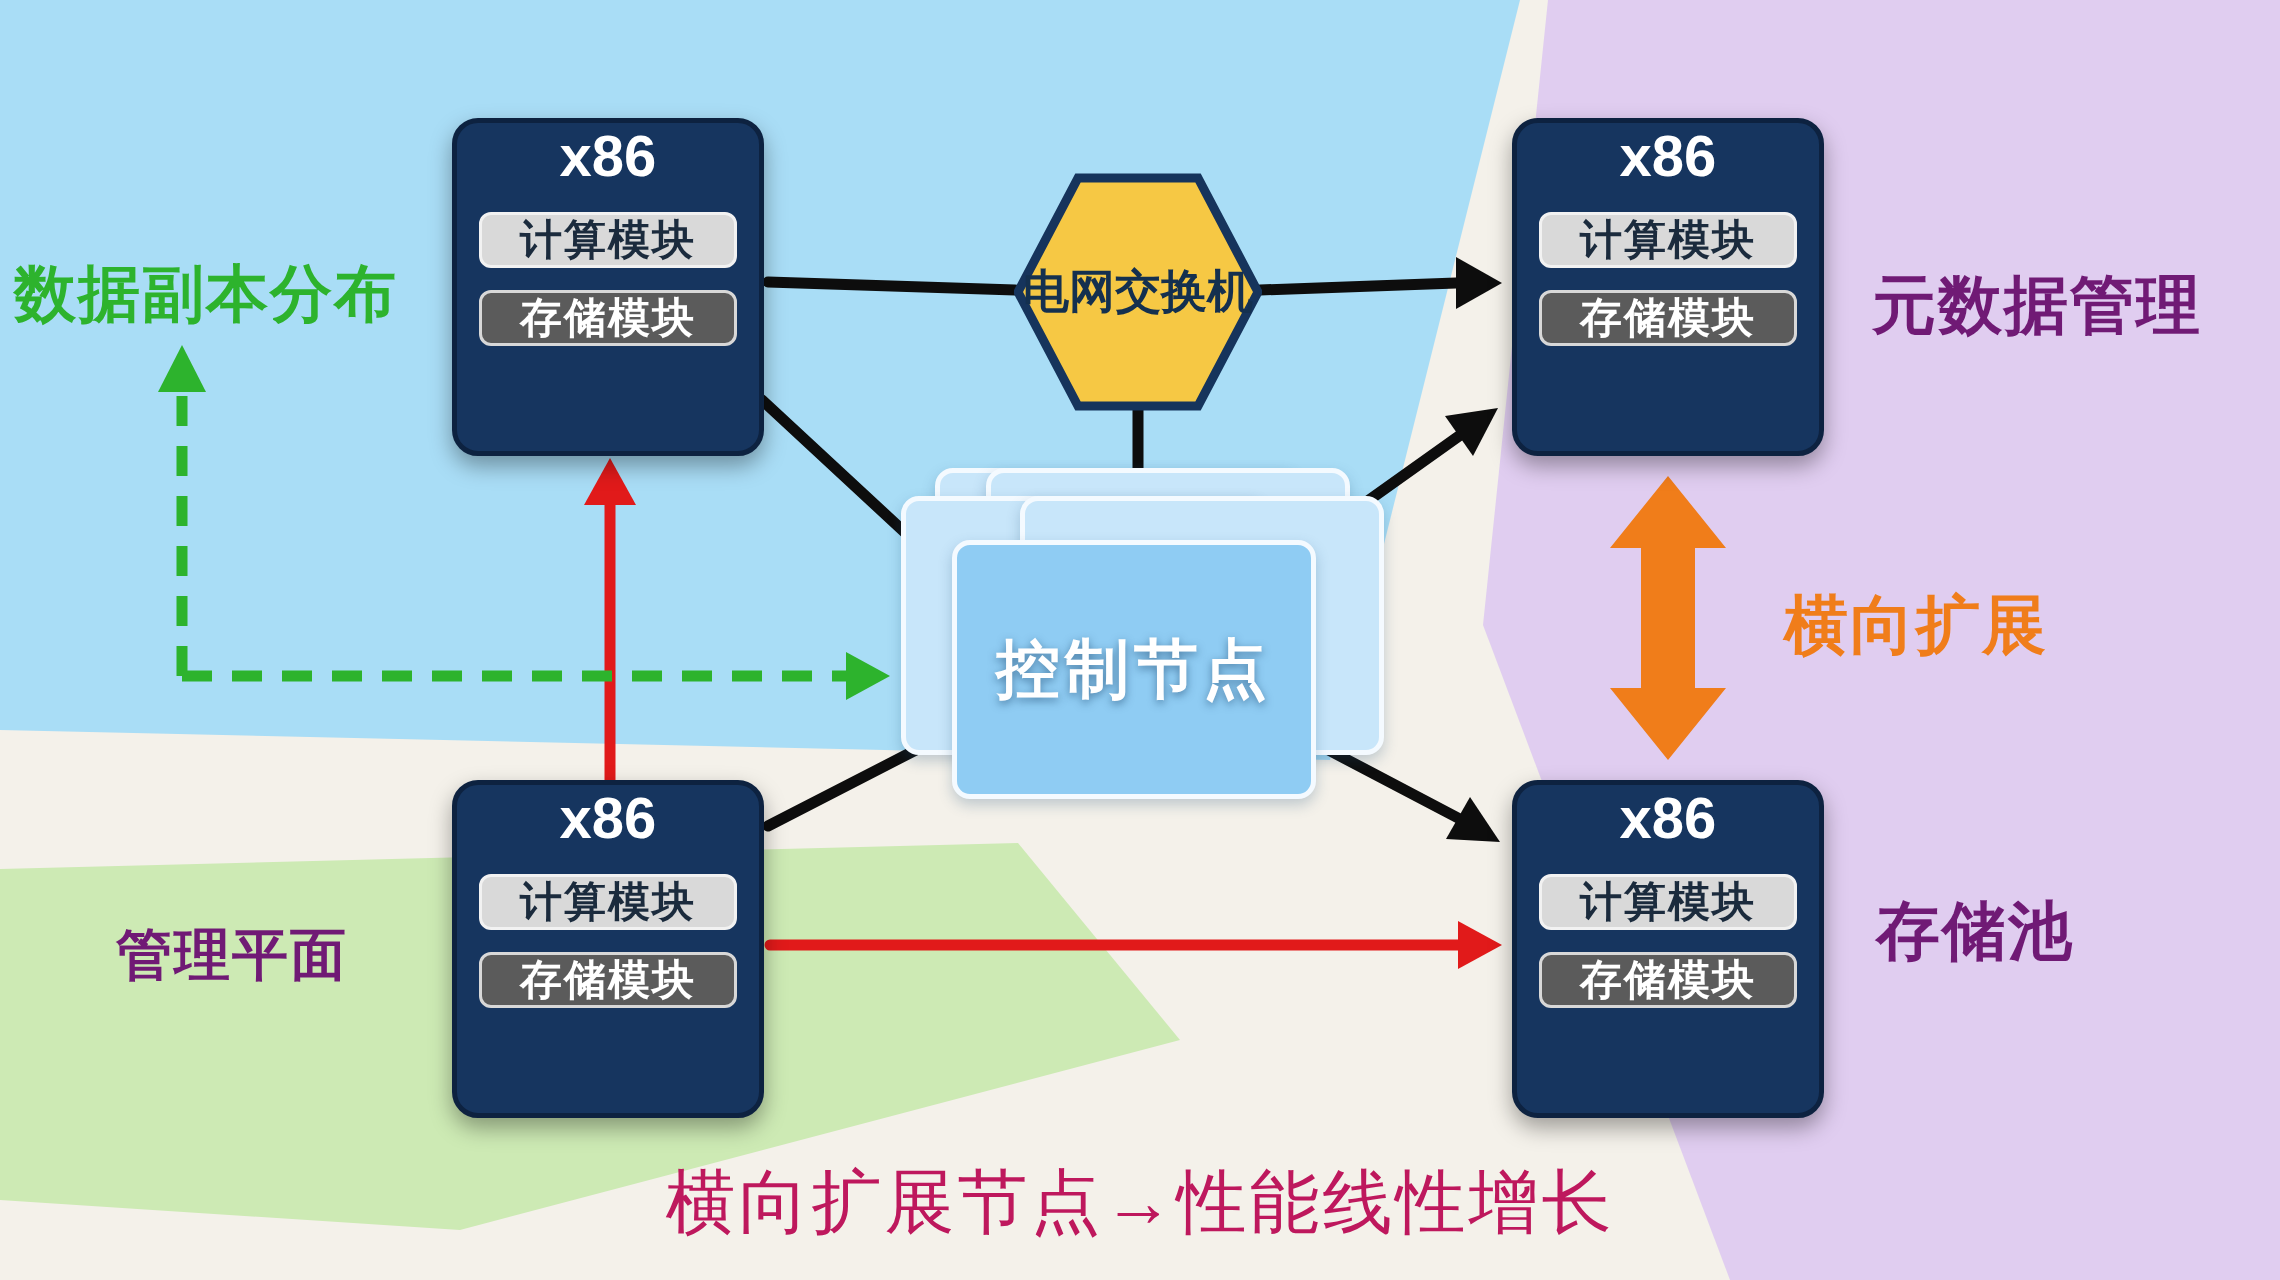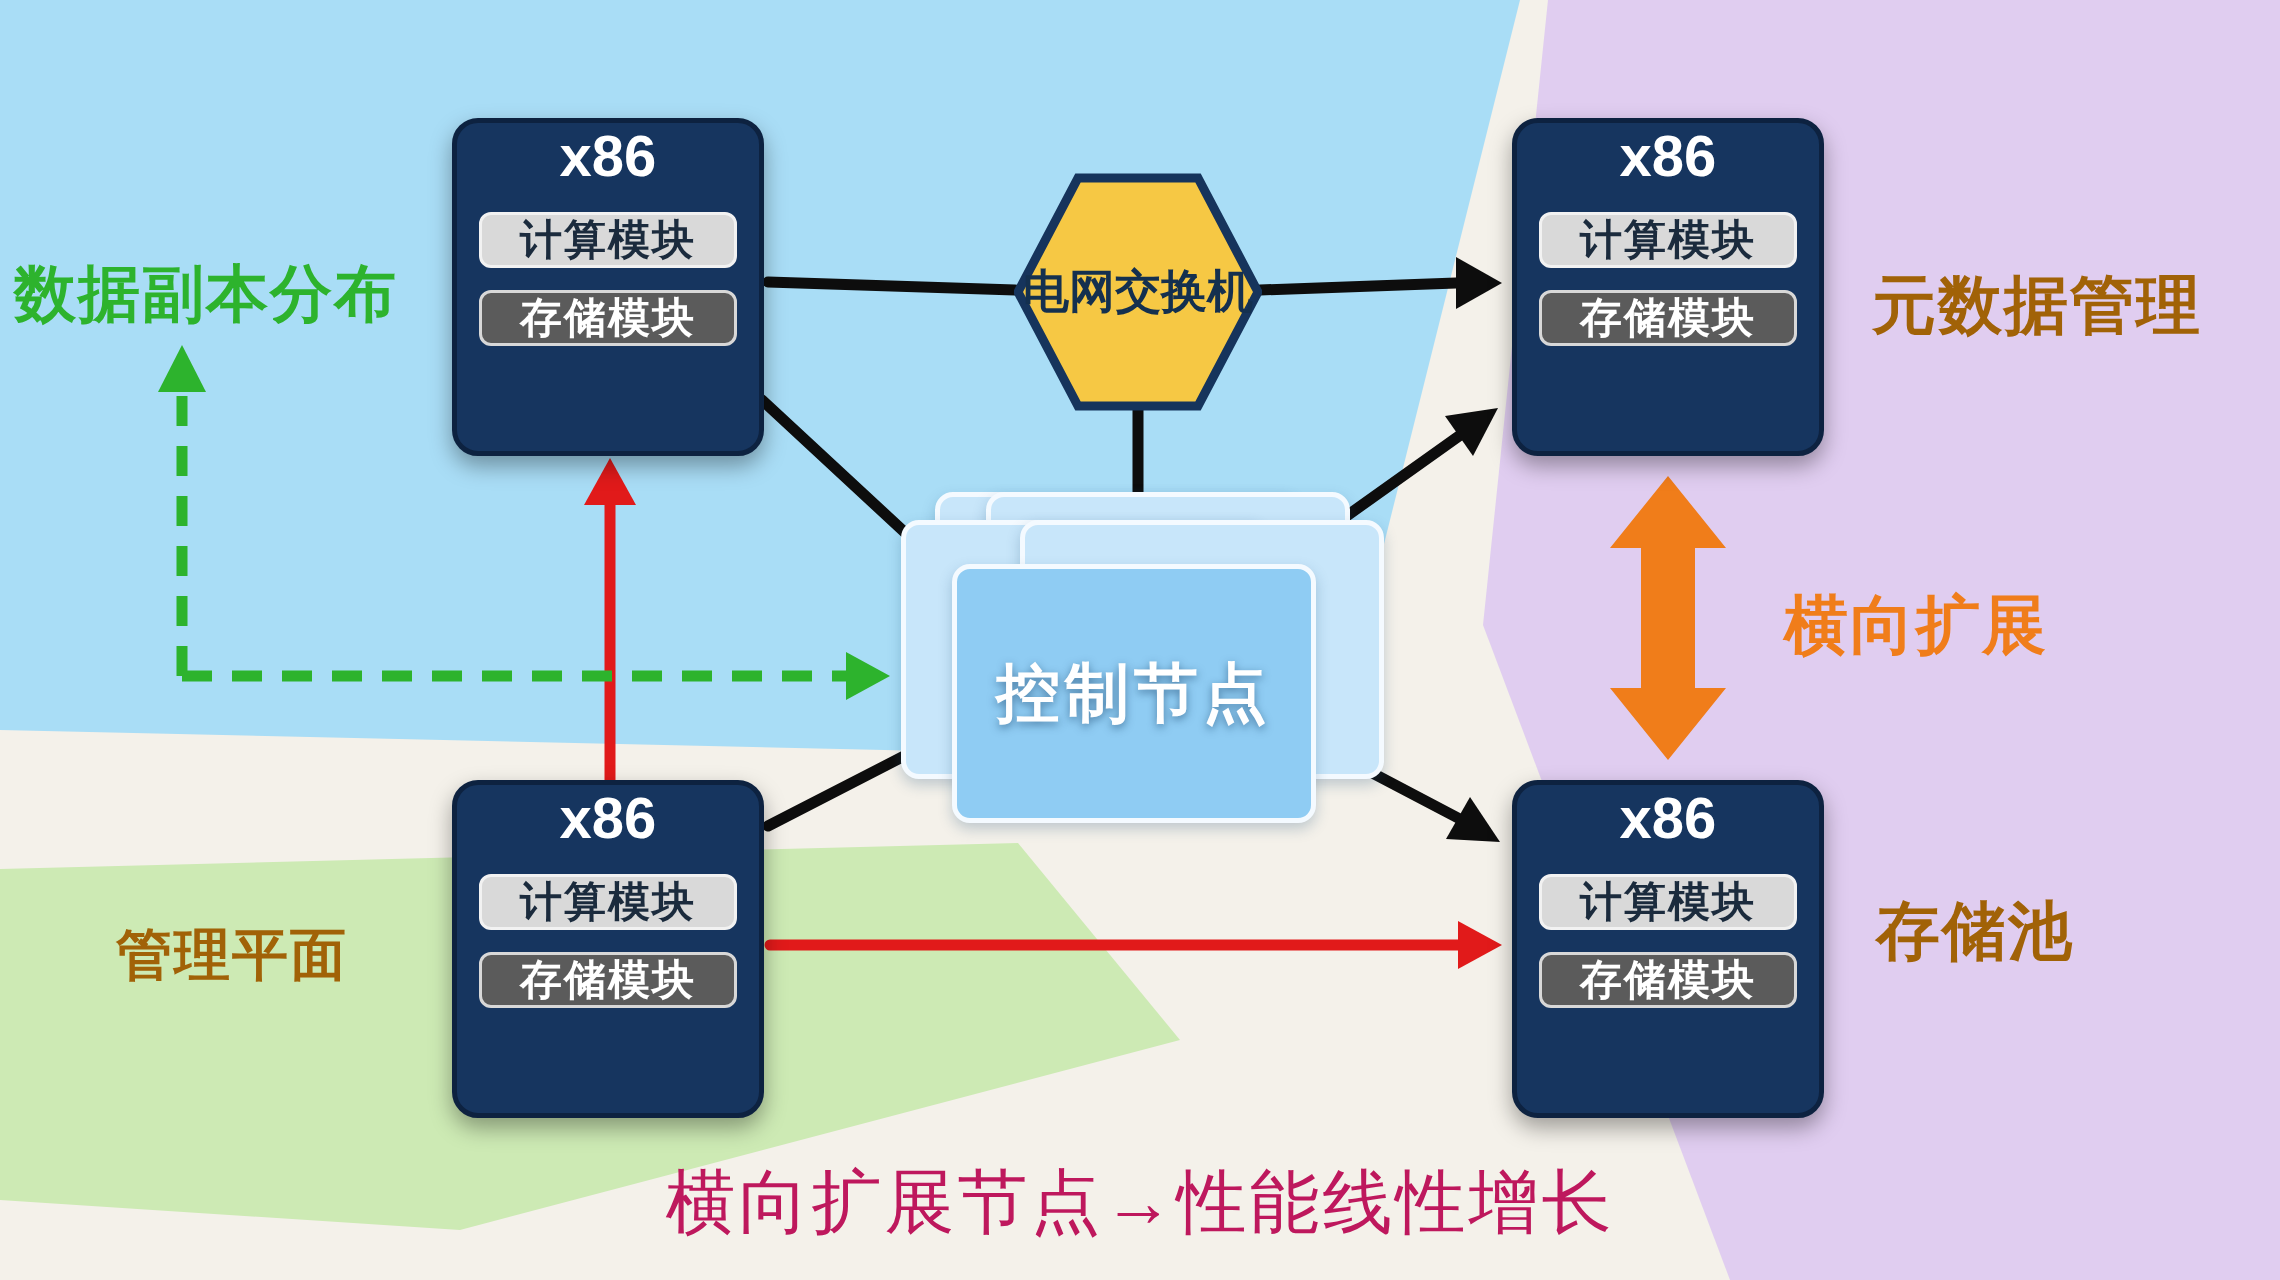--- a/index.html
+++ b/index.html
@@ -50,37 +50,37 @@
 
   
   .hex-wrap{position:absolute;left:1014px;top:170px;width:248px;height:244px;z-index:3}
   .hex-text{
     position:absolute;left:0;top:0;width:248px;height:244px;
     display:flex;flex-direction:row;align-items:center;justify-content:center;
     font-size:46px;font-weight:900;color:#14304f;line-height:1.25;text-align:center;
   }
 
   
-  .stack{position:absolute;left:901px;top:492px;width:483px;height:331px;z-index:2}
+  .stack{position:absolute;left:901px;top:468px;width:483px;height:331px;z-index:2}
   .card{
     position:absolute;width:364px;height:259px;border-radius:18px;
     border:5px solid #f4faff;background:var(--stack-back-fill,#c8e6fa);
     box-shadow:0 6px 14px rgba(30,80,120,.25);
   }
   .card.main{
     background:var(--stack-fill,#8fccf3);left:51px;top:72px;
     display:flex;align-items:center;justify-content:center;
   }
   .card.main span{
     color:#fff;font-size:64px;font-weight:900;letter-spacing:5px;white-space:nowrap;
     text-shadow:0 3px 8px rgba(10,50,90,.5);
   }
 
   
-  .lbl{position:absolute;font-weight:900;color:#a16207;z-index:4;white-space:nowrap;letter-spacing:2px}
+  .lbl{position:absolute;font-weight:900;color:#701a75;z-index:4;white-space:nowrap;letter-spacing:2px}
   .lbl-green{color:var(--label-green,#2db32d)}
   .lbl-orange{color:var(--label-orange,#f07d1a)}
   #lbl-data-replica{left:14px;top:252px;font-size:62px}
   #lbl-metadata{left:1872px;top:262px;font-size:64px}
   #lbl-scale-out{left:1784px;top:582px;font-size:64px}
   #lbl-mgmt-plane{left:116px;top:918px;font-size:56px}
   #lbl-storage-pool{left:1876px;top:888px;font-size:64px}
   .caption{
     position:absolute;left:0;top:1156px;width:2280px;text-align:center;
     font-size:70px;font-weight:400;color:#be185d;z-index:4;letter-spacing:3px;white-space:nowrap;

